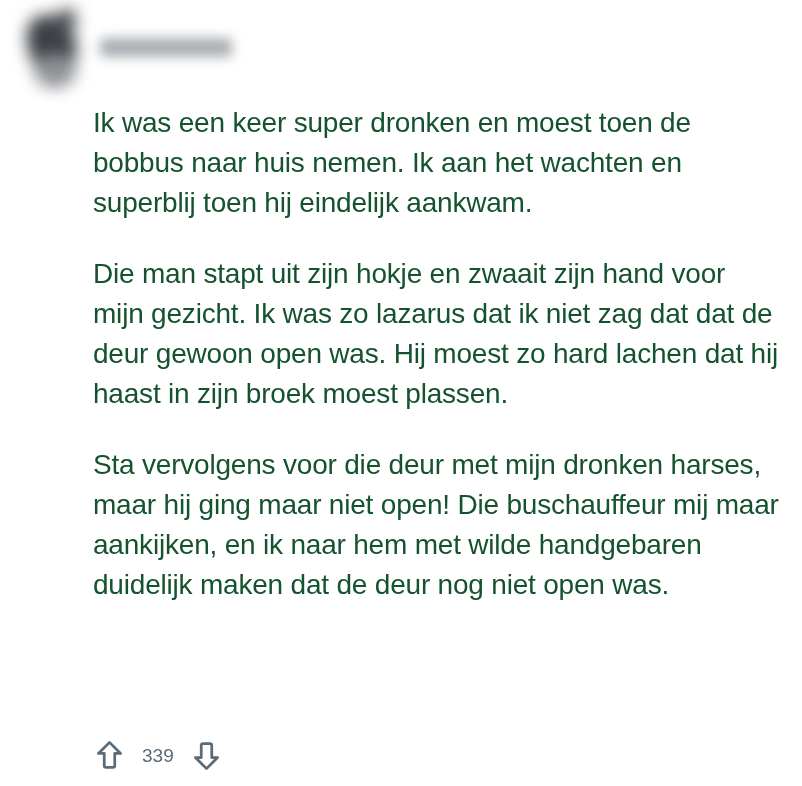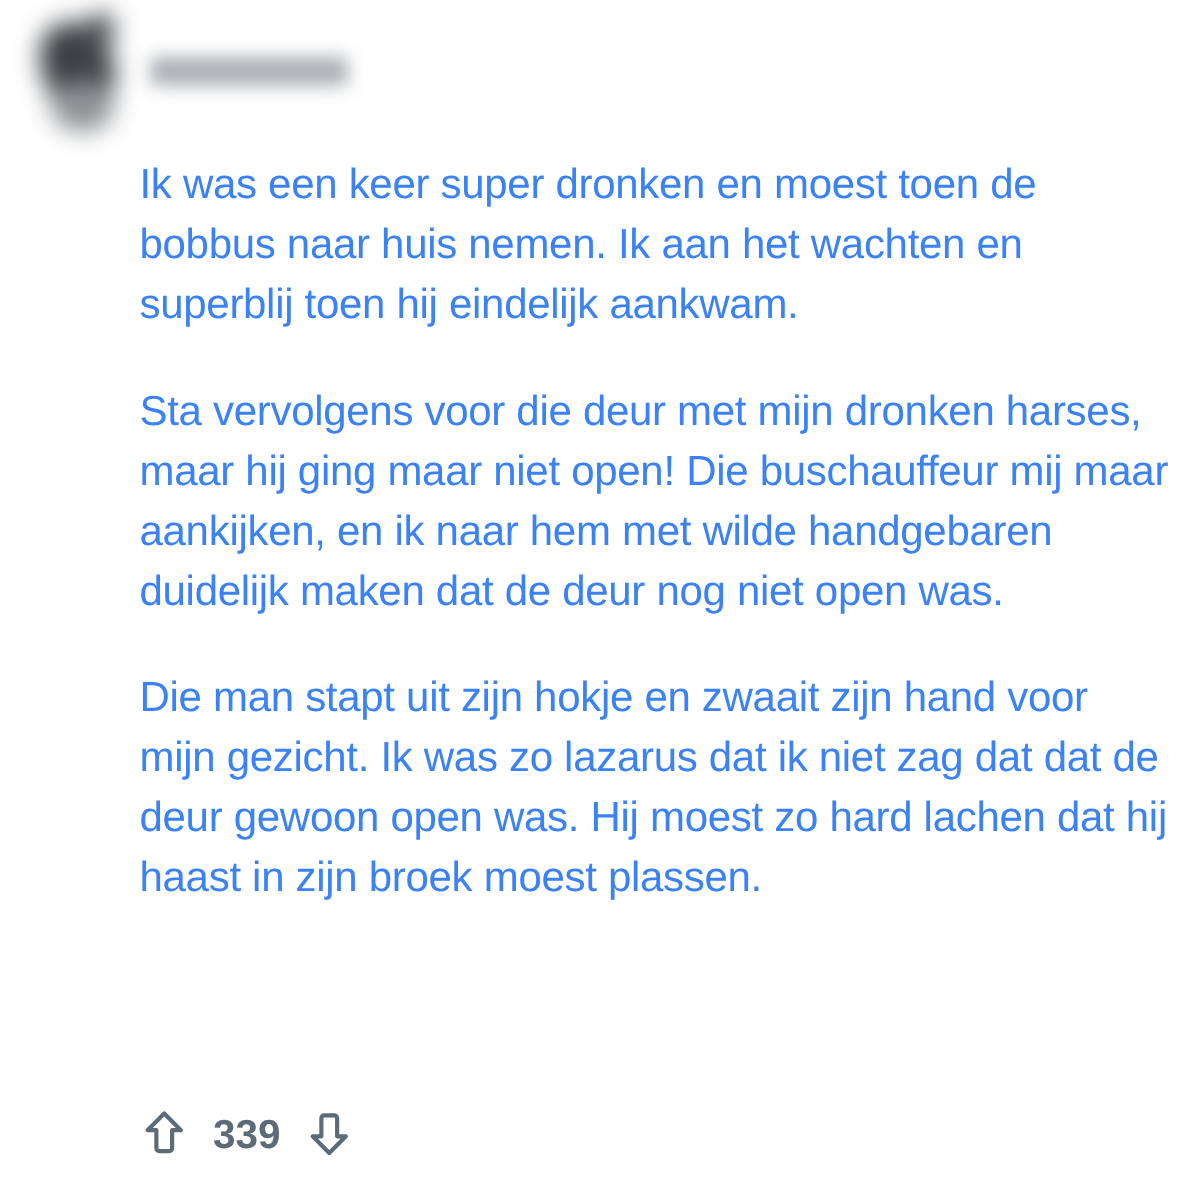--- a/index.html
+++ b/index.html
@@ -65,21 +65,21 @@
     filter: blur(6px);
     opacity: 0.85;
   }
 
   
   .body-text {
     position: absolute;
     top: 103px;
     left: 93px;
     width: 690px;
-    color: #3b82f6;
+    color: #14532d;
     font-size: 28px;
     line-height: 40px;
     letter-spacing: -0.2px;
   }
   .body-text p {
     margin: 0 0 31px 0;
   }
 
   
   .vote-row {
@@ -98,43 +98,42 @@
     margin: 0;
     display: flex;
     align-items: center;
     cursor: pointer;
     color: #5b6b78;
   }
   .vote-btn svg {
     display: block;
   }
   .vote-count {
-    font-size: 27px;
+    font-size: 19px;
     line-height: 36px;
     color: #5b6b78;
-    font-weight: bold;
   }
   .down { transform: rotate(180deg); }
 </style>
 </head>
 <body>
 
 <div class="post">
 
   <div class="avatar">
     <div class="blob-dark"></div>
     <div class="blob-ear"></div>
     <div class="blob-light"></div>
   </div>
   <div class="username-redaction"></div>
 
   <div class="body-text">
     <p>Ik was een keer super dronken en moest toen de bobbus naar huis nemen. Ik aan het wachten en superblij toen hij eindelijk aankwam.</p>
+    <p>Die man stapt uit zijn hokje en zwaait zijn hand voor mijn gezicht. Ik was zo lazarus dat ik niet zag dat dat de deur gewoon open was. Hij moest zo hard lachen dat hij haast in zijn broek moest plassen.</p>
     <p>Sta vervolgens voor die deur met mijn dronken harses, maar hij ging maar niet open! Die buschauffeur mij maar aankijken, en ik naar hem met wilde handgebaren duidelijk maken dat de deur nog niet open was.</p>
-    <p>Die man stapt uit zijn hokje en zwaait zijn hand voor mijn gezicht. Ik was zo lazarus dat ik niet zag dat dat de deur gewoon open was. Hij moest zo hard lachen dat hij haast in zijn broek moest plassen.</p>
   </div>
 
   <div class="vote-row">
     <button class="vote-btn" aria-label="upvote">
       <svg width="35" height="37" viewBox="0 0 24 24" fill="none" stroke="currentColor" stroke-width="1.9" stroke-linejoin="round" stroke-linecap="round">
         <path d="M12 3 L19.6 10.6 H15.6 V18.9 A1.3 1.3 0 0 1 14.3 20.2 H9.7 A1.3 1.3 0 0 1 8.4 18.9 V10.6 H4.4 Z"></path>
       </svg>
     </button>
     <span class="vote-count">339</span>
     <button class="vote-btn down" aria-label="downvote">

